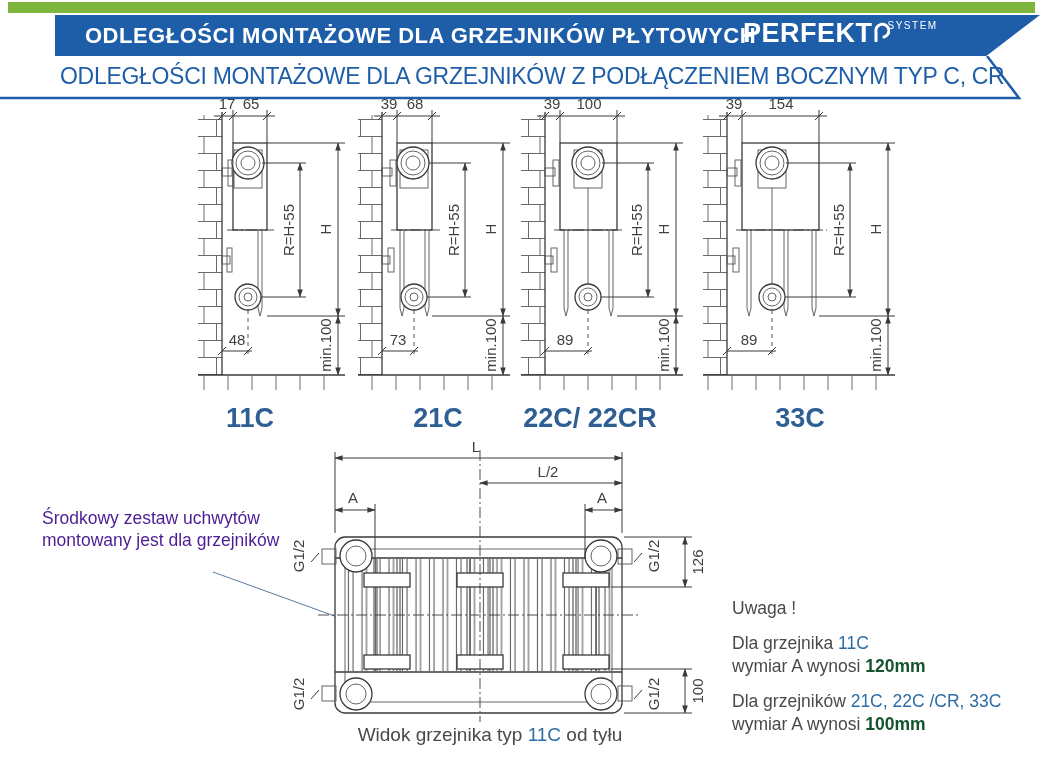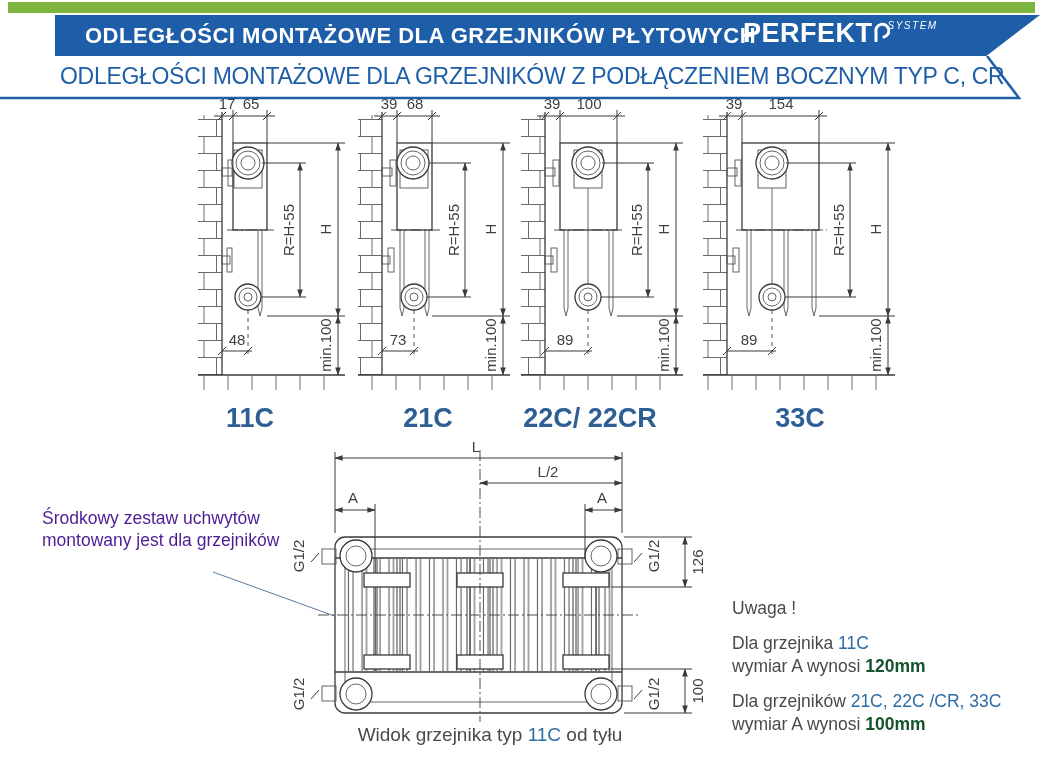--- a/index.html
+++ b/index.html
@@ -6,21 +6,21 @@
   .page{position:relative;width:1053px;height:769px;background:#ffffff;overflow:hidden;
         font-family:"Liberation Sans",sans-serif;}
   .green-strip{position:absolute;left:8px;top:2px;width:1027px;height:11px;background:#7db53e;}
   .blue-banner{position:absolute;left:55px;top:15px;width:985px;height:42px;background:#1e5ea9;
         clip-path:polygon(0 0,100% 0,calc(100% - 55px) 100%,0 100%);}
   .banner-title{position:absolute;left:30px;top:50%;transform:translateY(-50%);
         color:#ffffff;font-size:22px;font-weight:bold;letter-spacing:.5px;white-space:nowrap;}
   .logo{position:absolute;left:688px;top:50%;transform:translateY(-50%);display:flex;align-items:flex-start;color:#fff;}
   .logo-main{font-size:27px;font-weight:bold;letter-spacing:.5px;line-height:1;}
   .logo-hook{margin:0 0 10px -1px;}
-  .logo-sub{font-size:10px;letter-spacing:1.5px;margin:0 0 1px -2px;font-style:italic;}
+  .logo-sub{font-size:10px;letter-spacing:1.5px;margin:0 0 1px -2px;}
   .subtitle-band-svg{position:absolute;left:0;top:56px;}
   .subtitle{position:absolute;left:60px;top:63px;width:910px;text-align:center;color:#1e5ea9;
         font-size:23px;letter-spacing:-.3px;white-space:nowrap;}
   .drawing-svg{position:absolute;left:0;top:0;}
   .type-label{position:absolute;top:403px;transform:translateX(-50%);color:#2d5e94;
         font-size:27px;font-weight:bold;white-space:nowrap;}
   .annotation{position:absolute;left:42px;top:507px;font-size:17.5px;color:#4c1d95;line-height:1.28;}
   .note{position:absolute;left:732px;top:597px;font-size:17.5px;color:#4a4a4a;line-height:1.3;}
   .note .heading{margin-bottom:12px;}
   .note .block{margin-bottom:13px;}
@@ -274,21 +274,21 @@
 
       <path class="dim" d="M311,562 L319,553 M311,699 L319,690 M634,562 L642,553 M634,699 L642,690"></path>
       <text transform="rotate(-90 304 556)" x="304" y="556" text-anchor="middle">G1/2</text>
       <text transform="rotate(-90 304 694)" x="304" y="694" text-anchor="middle">G1/2</text>
       <text transform="rotate(-90 659 556)" x="659" y="556" text-anchor="middle">G1/2</text>
       <text transform="rotate(-90 659 694)" x="659" y="694" text-anchor="middle">G1/2</text>
     </g>
   </svg>
 
   <div class="type-label" style="left:250px">11C</div>
-  <div class="type-label" style="left:428px">21C</div>
+  <div class="type-label" style="left:438px">21C</div>
   <div class="type-label" style="left:590px">22C/ 22CR</div>
   <div class="type-label" style="left:800px">33C</div>
 
   <div class="annotation">
     <div>Środkowy zestaw uchwytów</div>
     <div>montowany jest dla grzejników</div>
   </div>
 
   <div class="note">
     <div class="heading">Uwaga !</div>

